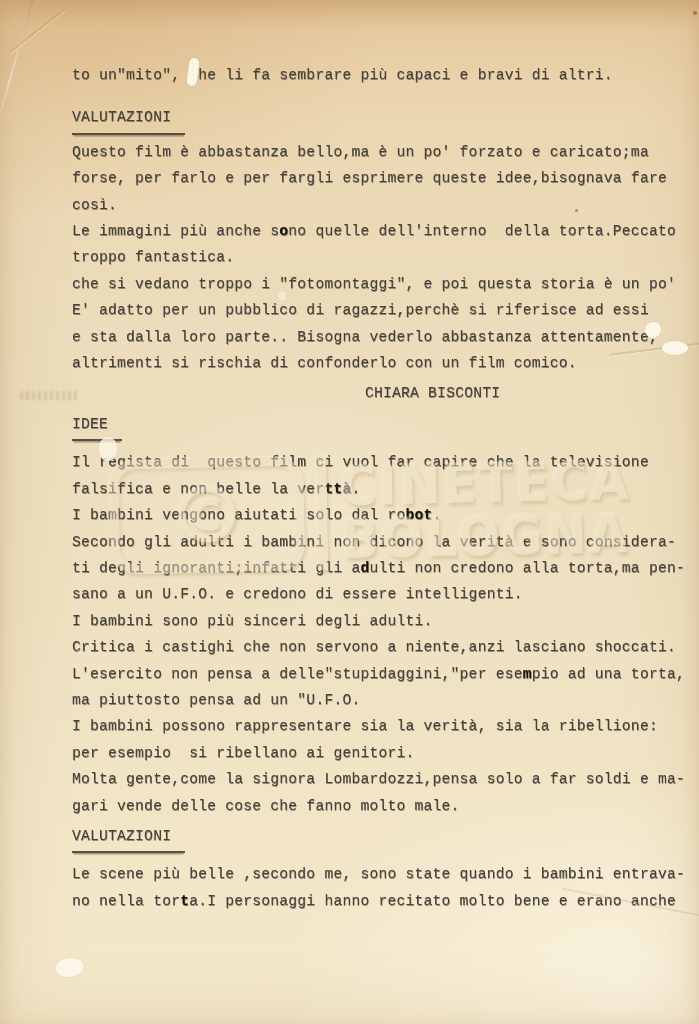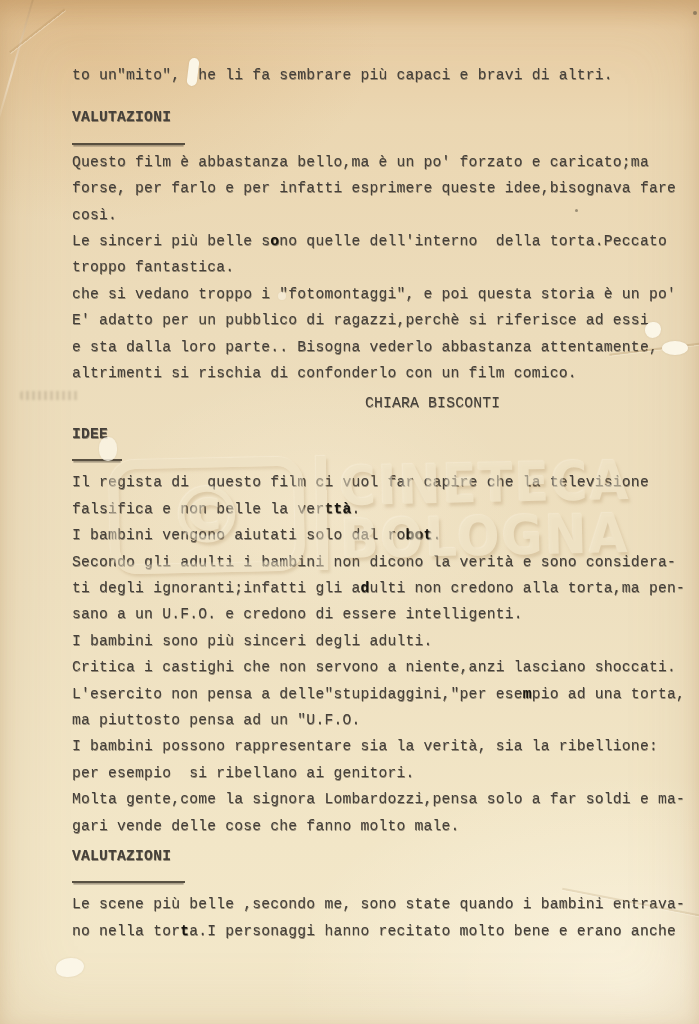--- a/index.html
+++ b/index.html
@@ -23,24 +23,23 @@
     font-size:14.7px;line-height:26.4px;
     color:#45403a;
     text-shadow:0.4px 0.5px 0.6px rgba(72,64,52,0.55);
     letter-spacing:0.2px;
   }
   .line{white-space:pre;}
   .ov{font-weight:700;color:#16130e;text-shadow:0.6px 0.6px 0.7px rgba(20,16,10,0.6);}
   .heading{margin:4px 0 8px 0;}
   .doc > .heading:nth-child(2){margin-top:16px;margin-bottom:4px;}
   .heading-text{
-    display:inline-block;padding-right:14px;padding-bottom:12px;
+    display:inline-block;padding-right:14px;padding-bottom:2px;
     border-bottom:2px solid rgba(62,55,44,0.85);
     box-shadow:0 3px 0 -1.4px rgba(82,74,60,0.45);
-    font-weight:bold;
   }
   .byline{margin:4px 0 0 293px;}
   
   .watermark{
     position:absolute;left:110px;top:450px;height:124px;
     display:flex;align-items:center;gap:13px;
     opacity:0.55;transform:rotate(-1.2deg);pointer-events:none;
     color:rgba(241,230,203,0.92);
   }
   .wm-box{
@@ -102,25 +101,25 @@
 
 <div class="paper">
 
   <div class="doc">
       <div class="para">
         <div class="line"><span>to un"mito", che li fa sembrare più capaci e bravi di altri.</span></div>
       </div>
       <div class="heading"><span class="heading-text">VALUTAZIONI</span></div>
       <div class="para">
         <div class="line"><span>Questo film è abbastanza bello,ma è un po' forzato e caricato;ma</span></div>
-        <div class="line"><span>forse, per farlo e per infatti esprimere queste idee,bisognava fare</span></div>
+        <div class="line"><span>forse, per farlo e per fargli esprimere queste idee,bisognava fare</span></div>
         <div class="line"><span>così.</span></div>
       </div>
       <div class="para">
-        <div class="line"><span>Le sinceri più belle s</span><span class="ov">o</span><span>no quelle dell'interno  della torta.Peccato</span></div>
+        <div class="line"><span>Le immagini più anche s</span><span class="ov">o</span><span>no quelle dell'interno  della torta.Peccato</span></div>
         <div class="line"><span>troppo fantastica.</span></div>
         <div class="line"><span>che si vedano troppo i "fotomontaggi", e poi questa storia è un po'</span></div>
       </div>
       <div class="para">
         <div class="line"><span>E' adatto per un pubblico di ragazzi,perchè si riferisce ad essi</span></div>
         <div class="line"><span>e sta dalla loro parte.. Bisogna vederlo abbastanza attentamente,</span></div>
         <div class="line"><span>altrimenti si rischia di confonderlo con un film comico.</span></div>
       </div>
       <div class="byline"><span>CHIARA BISCONTI</span></div>
       <div class="heading"><span class="heading-text">IDEE</span></div>

